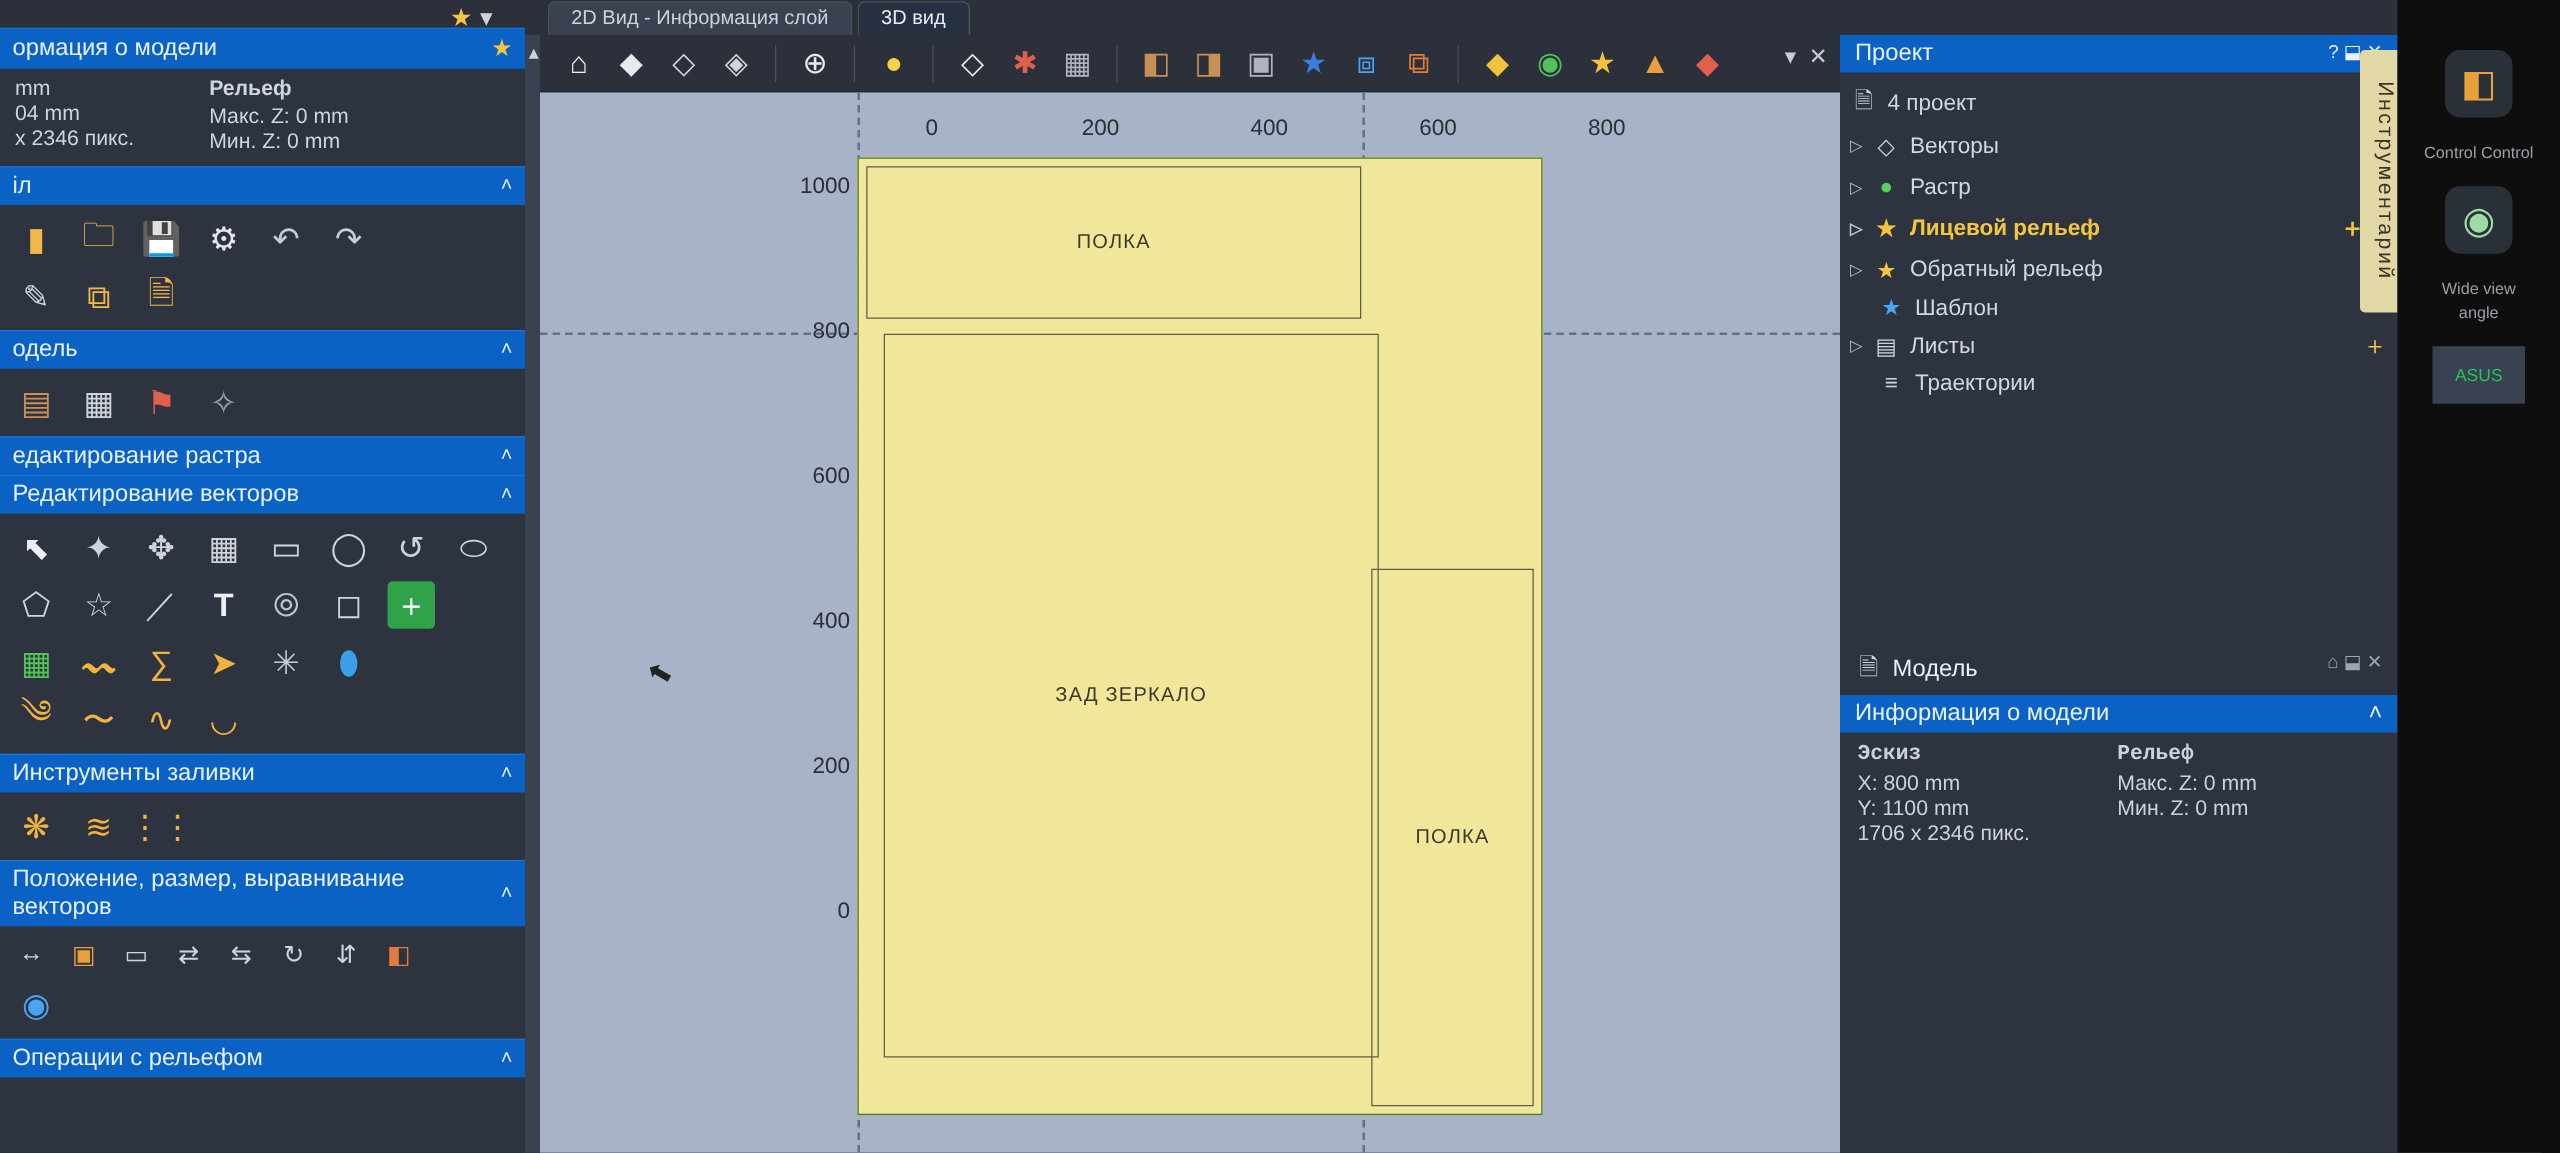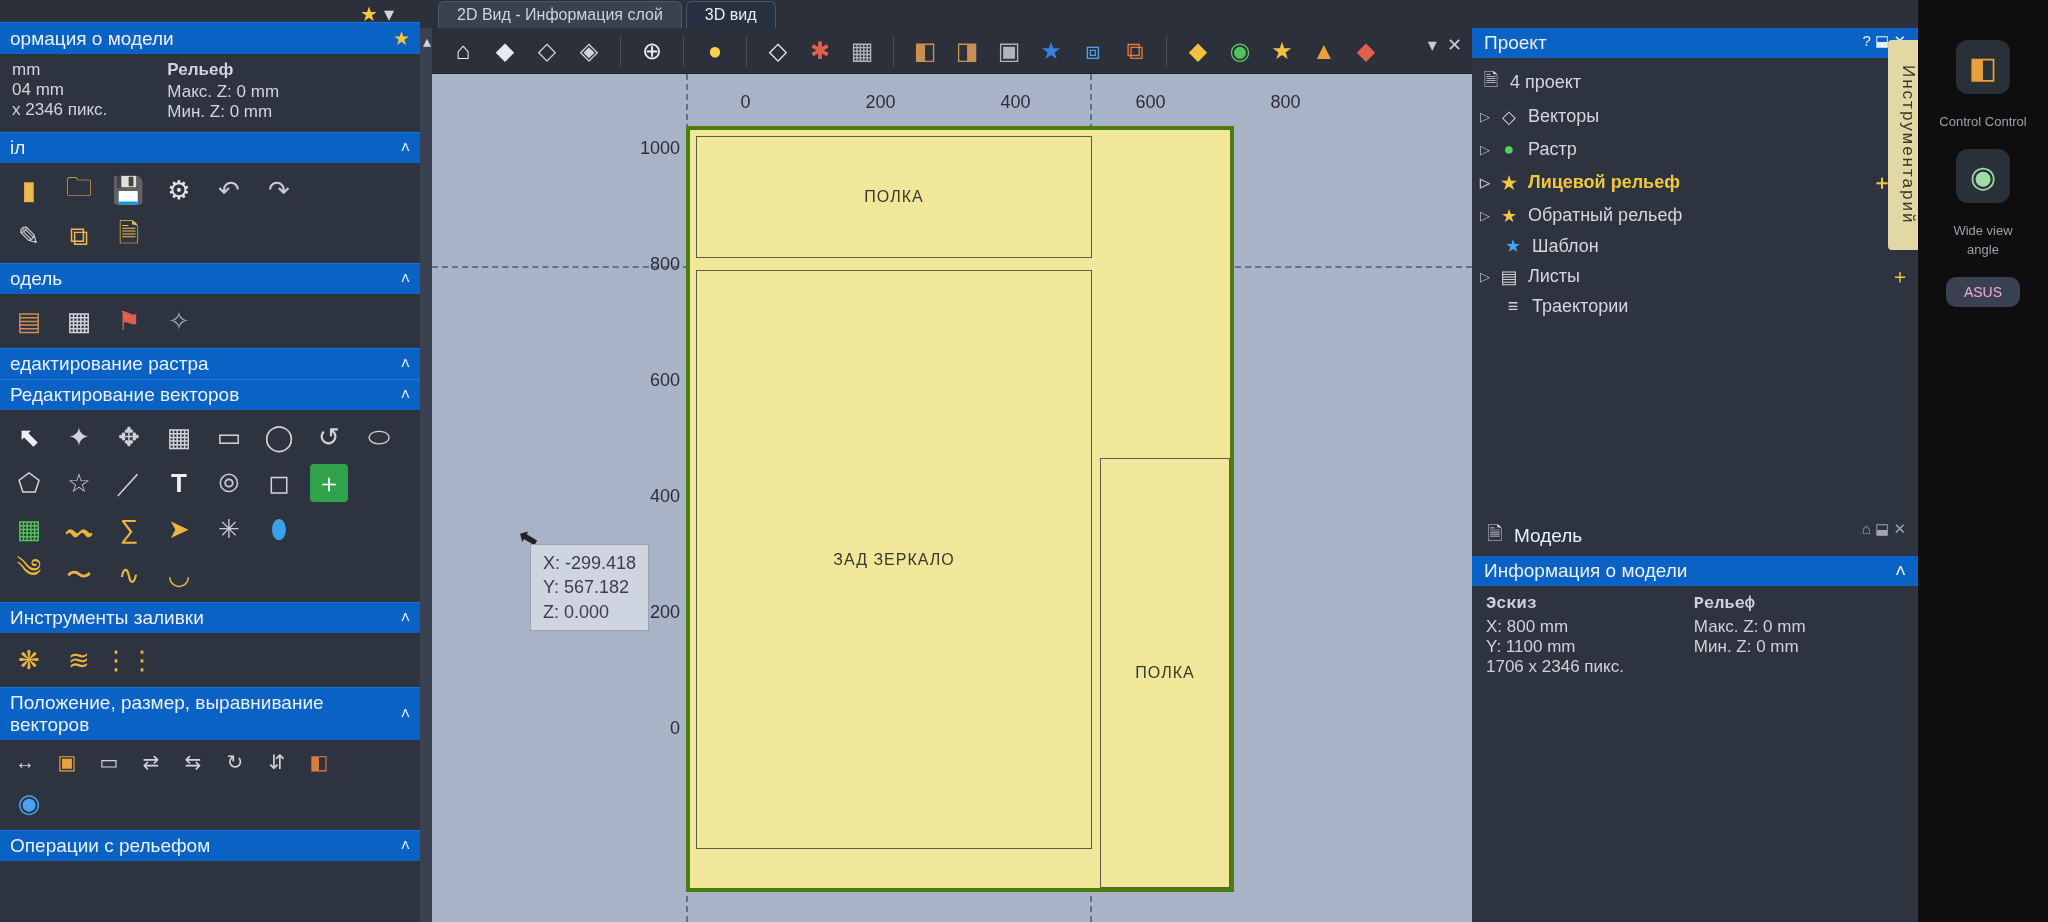--- a/index.html
+++ b/index.html
@@ -103,29 +103,29 @@
     display:flex; flex-direction:column; font-size:18px; color:#2c2f36;
     text-align:right;
     align-items:flex-end;
   }
   .ruler-left span { height:116px; }
 
   .sheet {
     position:absolute;
     left:254px; top:52px; width:548px; height:766px;
     background: #f1e79a;
-    border:4px solid #4d7c0f;
+    border:1px solid #4d7c0f;
   }
   .part {
     position:absolute; border:1px solid #5d5d48;
     display:flex; align-items:center; justify-content:center;
     font-size:16px; color:#3a3a2c; letter-spacing:1px;
   }
   .part.polka1 { left:6px; top:6px; width:396px; height:122px; }
-  .part.zad    { left:6px; top:140px; width:396px; height:579px; }
+  .part.zad    { left:20px; top:140px; width:396px; height:579px; }
   .part.polka2 { left:410px; top:328px; width:130px; height:430px; }
 
   .cursor-info {
     position:absolute; left:98px; top:470px;
     background: rgba(210,216,226,0.92);
     border:1px solid #9aa3b4;
     padding:6px 12px; color:#3a3f48; font-size:18px; line-height:1.35;
   }
   .mouse-cursor {
     position:absolute; left:86px; top:450px; font-size:24px; color:#222;
@@ -401,25 +401,20 @@
       </div>
       <div class="part zad">
         <span>ЗАД ЗЕРКАЛО</span>
       </div>
       <div class="part polka2">
         <span>ПОЛКА</span>
       </div>
     </div>
 
     <div class="mouse-cursor">⬉</div>
-    <div class="cursor-info">
-      <div>X: -299.418</div>
-      <div>Y: 567.182</div>
-      <div>Z: 0.000</div>
-    </div>
   </div>
 </div>
 
 <div class="right-panel">
   <div class="proj-header">
     <span>Проект</span>
     <span style="font-size:15px;">? ⬓ ✕</span>
   </div>
   <div class="tree">
     <div class="tree-row">
@@ -513,14 +508,14 @@
     </div>
   </div>
 </div>
 
 <div class="bezel">
   <div class="badge" style="color:#e8a13a;">◧</div>
   <div>Control Control</div>
   <div class="badge" style="color:#9fdca4;">◉</div>
   <div>Wide view</div>
   <div style="margin-top:-16px;">angle</div>
-  <div class="badge" style="width:74px;height:30px;background:#3a4150;font-size:14px;color:#f9a8d4;border-radius:10px;">ASUS</div>
+  <div class="badge" style="width:74px;height:46px;background:#3a4150;font-size:14px;color:#22c55e;border-radius:0;">ASUS</div>
 </div>
 
 </body></html>

